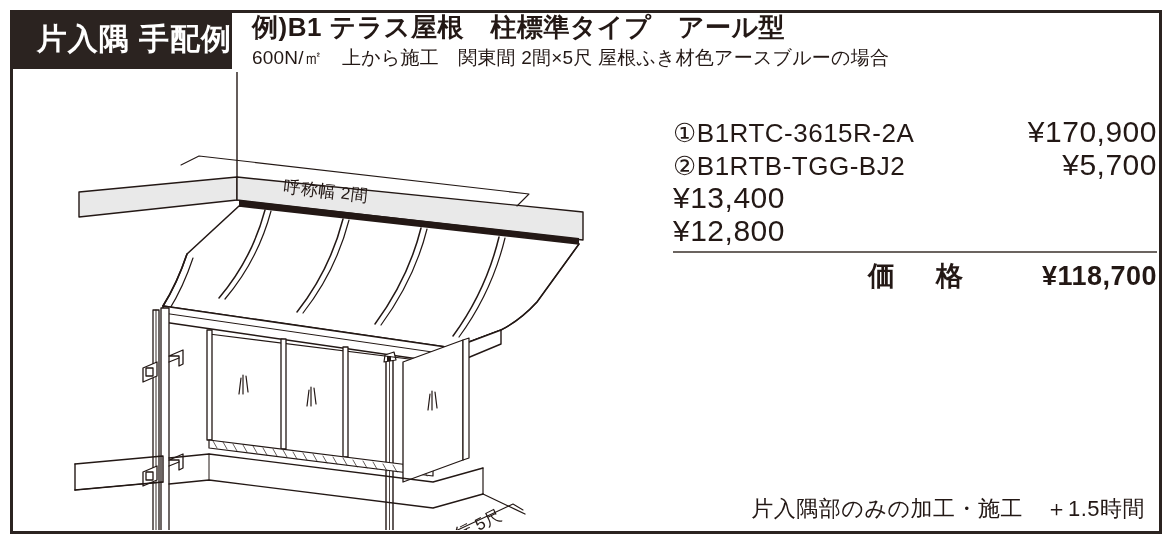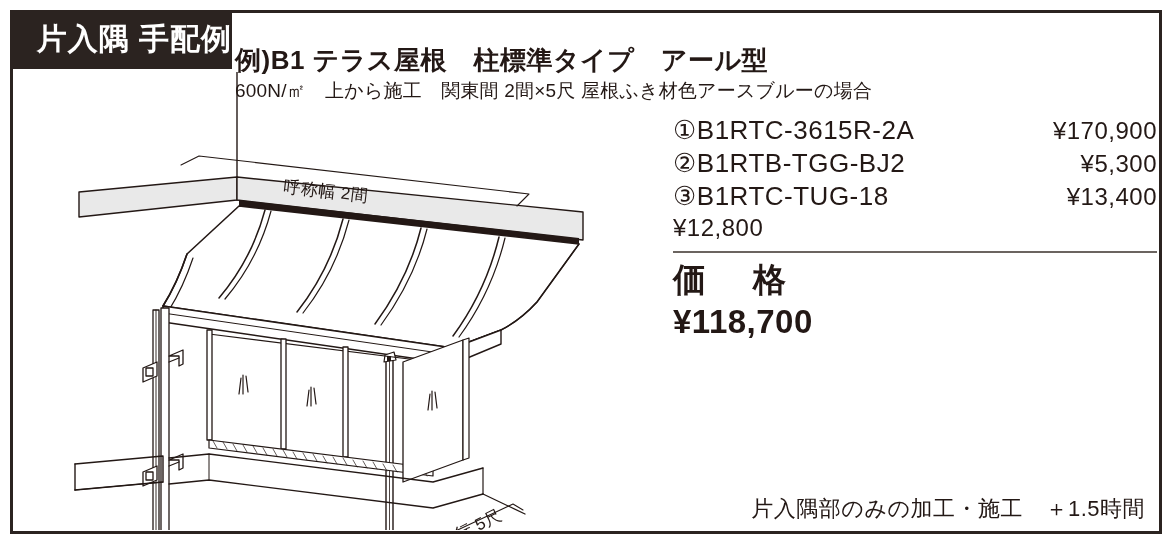--- a/index.html
+++ b/index.html
@@ -42,25 +42,24 @@
     justify-content: flex-end;
     letter-spacing: 1px;
     font-size: 30px;
     font-weight: bold;
     white-space: nowrap;
     z-index: 5;
   }
   
   .header-text {
     position: absolute;
-    left: 235px;
+    left: 252px;
     top: 12px;
     width: 910px;
     z-index: 4;
-    margin-top: 33px;
   }
   .header-line1 {
     font-size: 26px;
     font-weight: bold;
     line-height: 30px;
     white-space: nowrap;
     letter-spacing: 0.5px;
   }
   .header-line2 {
     font-size: 19px;
@@ -85,37 +84,36 @@
     justify-content: space-between;
     height: 33px;
     font-size: 26px;
     letter-spacing: 0.5px;
     white-space: nowrap;
   }
   .price-row .code {
     font-size: 26px;
   }
   .price-row .amount {
-    font-size: 24px;
+    font-size: 30px;
   }
   .price-sep {
     height: 2px;
     background: #6b6460;
     margin-top: 4px;
     margin-bottom: 5px;
     width: 100%;
   }
   .price-total {
     display: flex;
     align-items: baseline;
     justify-content: flex-end;
-    font-size: 33px;
+    font-size: 27px;
     font-weight: bold;
     white-space: nowrap;
-    flex-direction: column;
   }
   .price-total .total-label {
     letter-spacing: 7px;
     margin-right: 72px;
   }
   .price-total .total-amount {
     letter-spacing: 0.5px;
   }
 
   
@@ -293,25 +291,24 @@
 
   <div class="price-list">
 
     <div class="price-row">
       <span class="code">①B1RTC-3615R-2A</span>
       <span class="amount">¥170,900</span>
     </div>
 
     <div class="price-row">
       <span class="code">②B1RTB-TGG-BJ2</span>
-      <span class="amount">¥5,300</span>
+      <span class="amount">¥5,700</span>
     </div>
 
     <div class="price-row">
-      <span class="code">③B1RTC-TUG-18</span>
       <span class="amount">¥13,400</span>
     </div>
 
     <div class="price-row">
       <span class="amount">¥12,800</span>
     </div>
 
     <div class="price-sep"></div>
 
     <div class="price-total">

